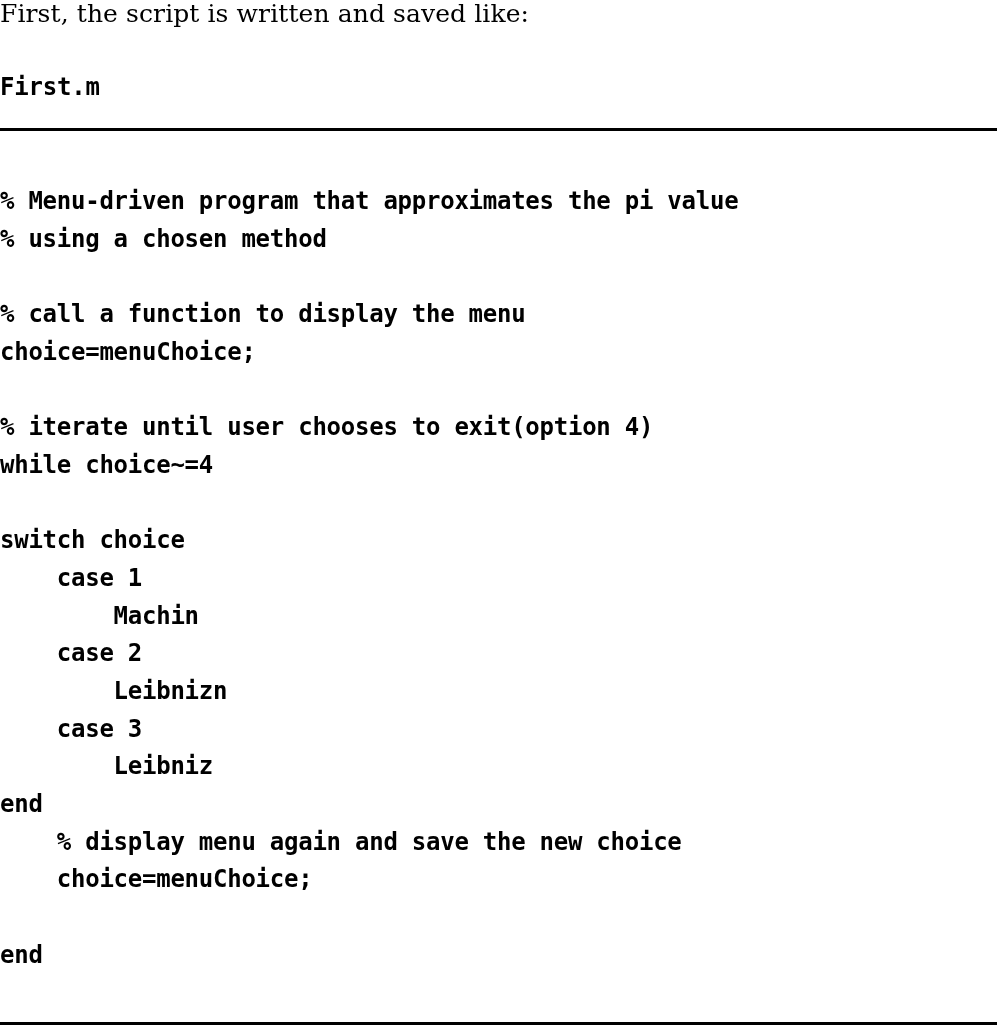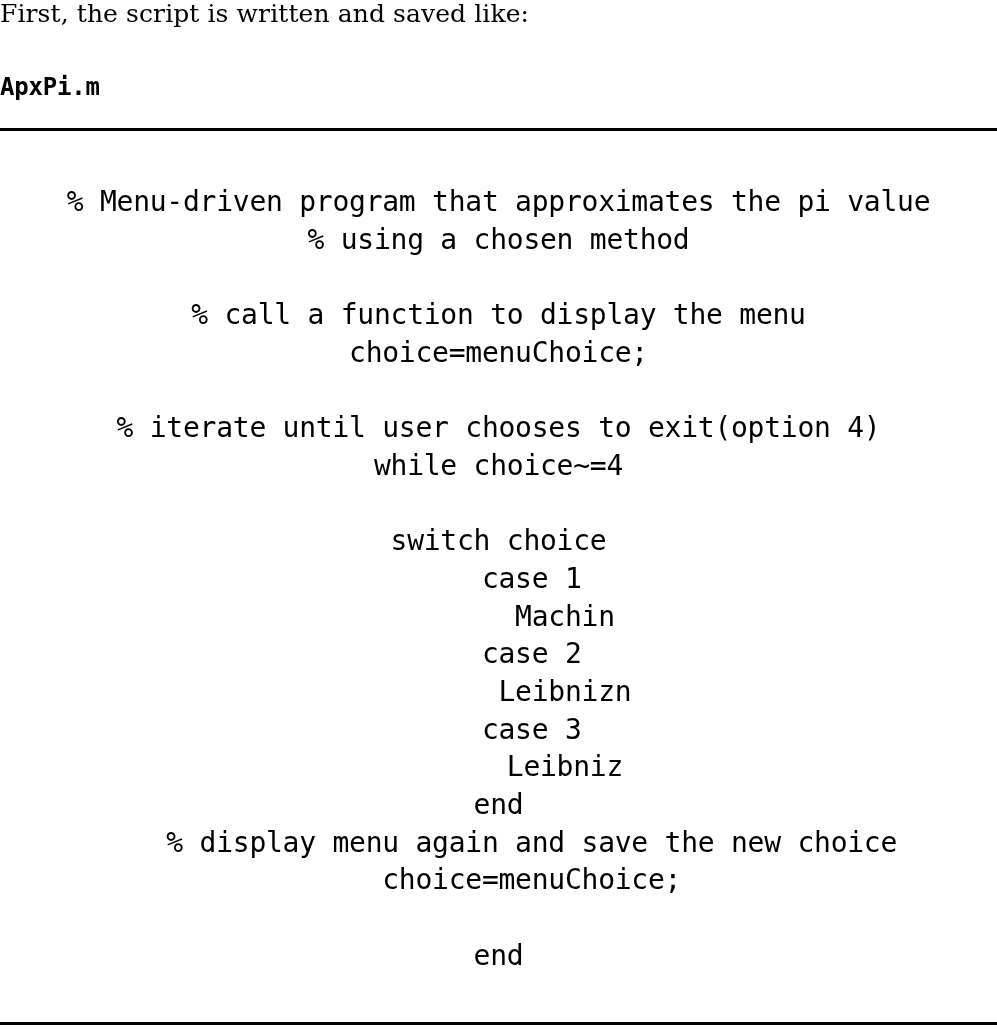--- a/index.html
+++ b/index.html
@@ -61,45 +61,44 @@
   .hrule-top    { top: 128px; }
   .hrule-bottom { top: 1022px; }
 
   
   .listing {
     position: absolute;
     left: 0;
     top: 183px;
     width: 997px;
     font-family: "DejaVu Sans Mono", "Liberation Mono", monospace;
-    font-size: 28px;
-    font-weight: 400;
+    font-size: 24px;
+    font-weight: 700;
     letter-spacing: -0.25px;
     white-space: pre;
-    text-align: center;
   }
   .code-line {
     display: block;
     height: 37.7px;
     line-height: 37.7px;
     white-space: pre;
     min-height: 37.7px;
   }
   .code-line.blank {
     
   }
 </style>
 </head>
 <body>
 
 <div class="page">
 
   <div class="intro">First, the script is written and saved like:</div>
 
-  <div class="filename">ApxPi.m</div>
+  <div class="filename">First.m</div>
 
   <div class="hrule hrule-top"></div>
 
   <div class="listing" id="listing"><span class="code-line">% Menu-driven program that approximates the pi value</span><span class="code-line">% using a chosen method</span><span class="code-line blank">&nbsp;</span><span class="code-line">% call a function to display the menu</span><span class="code-line">choice=menuChoice;</span><span class="code-line blank">&nbsp;</span><span class="code-line">% iterate until user chooses to exit(option 4)</span><span class="code-line">while choice~=4</span><span class="code-line blank">&nbsp;</span><span class="code-line">switch choice</span><span class="code-line">    case 1</span><span class="code-line">        Machin</span><span class="code-line">    case 2</span><span class="code-line">        Leibnizn</span><span class="code-line">    case 3</span><span class="code-line">        Leibniz</span><span class="code-line">end</span><span class="code-line">    % display menu again and save the new choice</span><span class="code-line">    choice=menuChoice;</span><span class="code-line blank">&nbsp;</span><span class="code-line">end</span></div>
 
   <div class="hrule hrule-bottom"></div>
 
 </div>
 
 </body></html>

